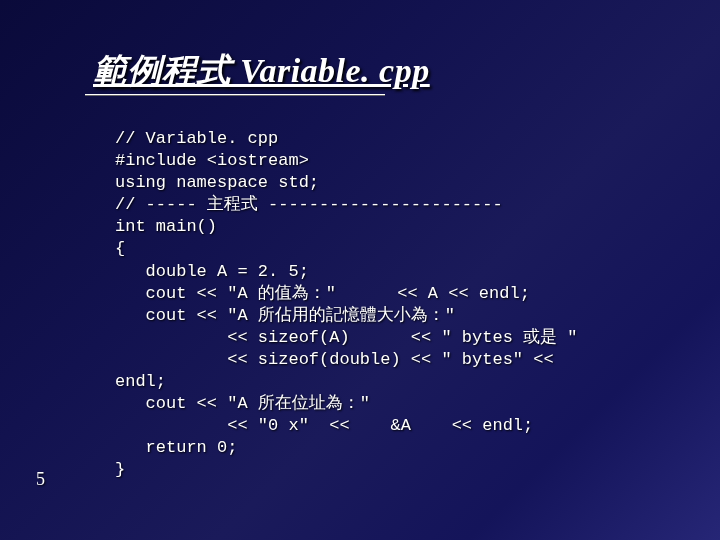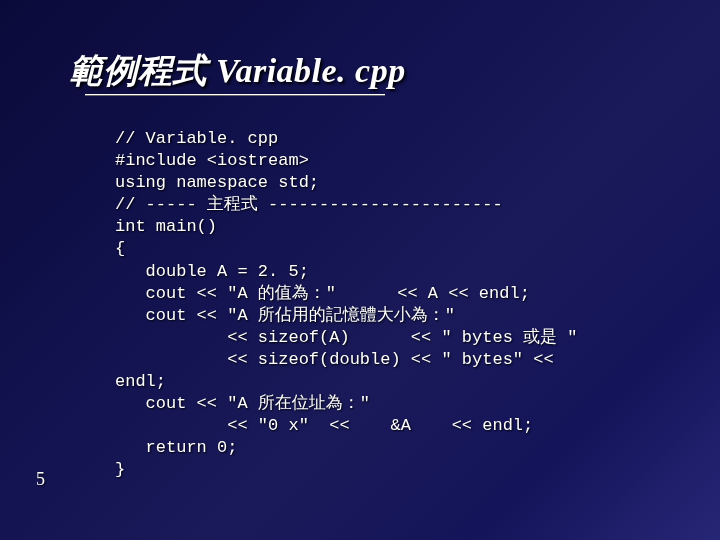--- a/index.html
+++ b/index.html
@@ -13,28 +13,29 @@
     overflow: hidden;
   }
   .slide {
     position: relative;
     width: 720px;
     height: 540px;
     box-sizing: border-box;
   }
   .title {
     position: absolute;
-    left: 69px;
+    left: 93px;
     top: 48px;
     color: #ffffff;
     font-size: 34px;
     font-weight: bold;
     font-style: italic;
     text-shadow: 2px 2px 3px #000;
     letter-spacing: 0.5px;
+    text-decoration: underline;
   }
   .title-underline {
     position: absolute;
     left: 85px;
     top: 94px;
     width: 300px;
     height: 1px;
     background: #fff;
     box-shadow: 0 1px 0 #666;
   }

